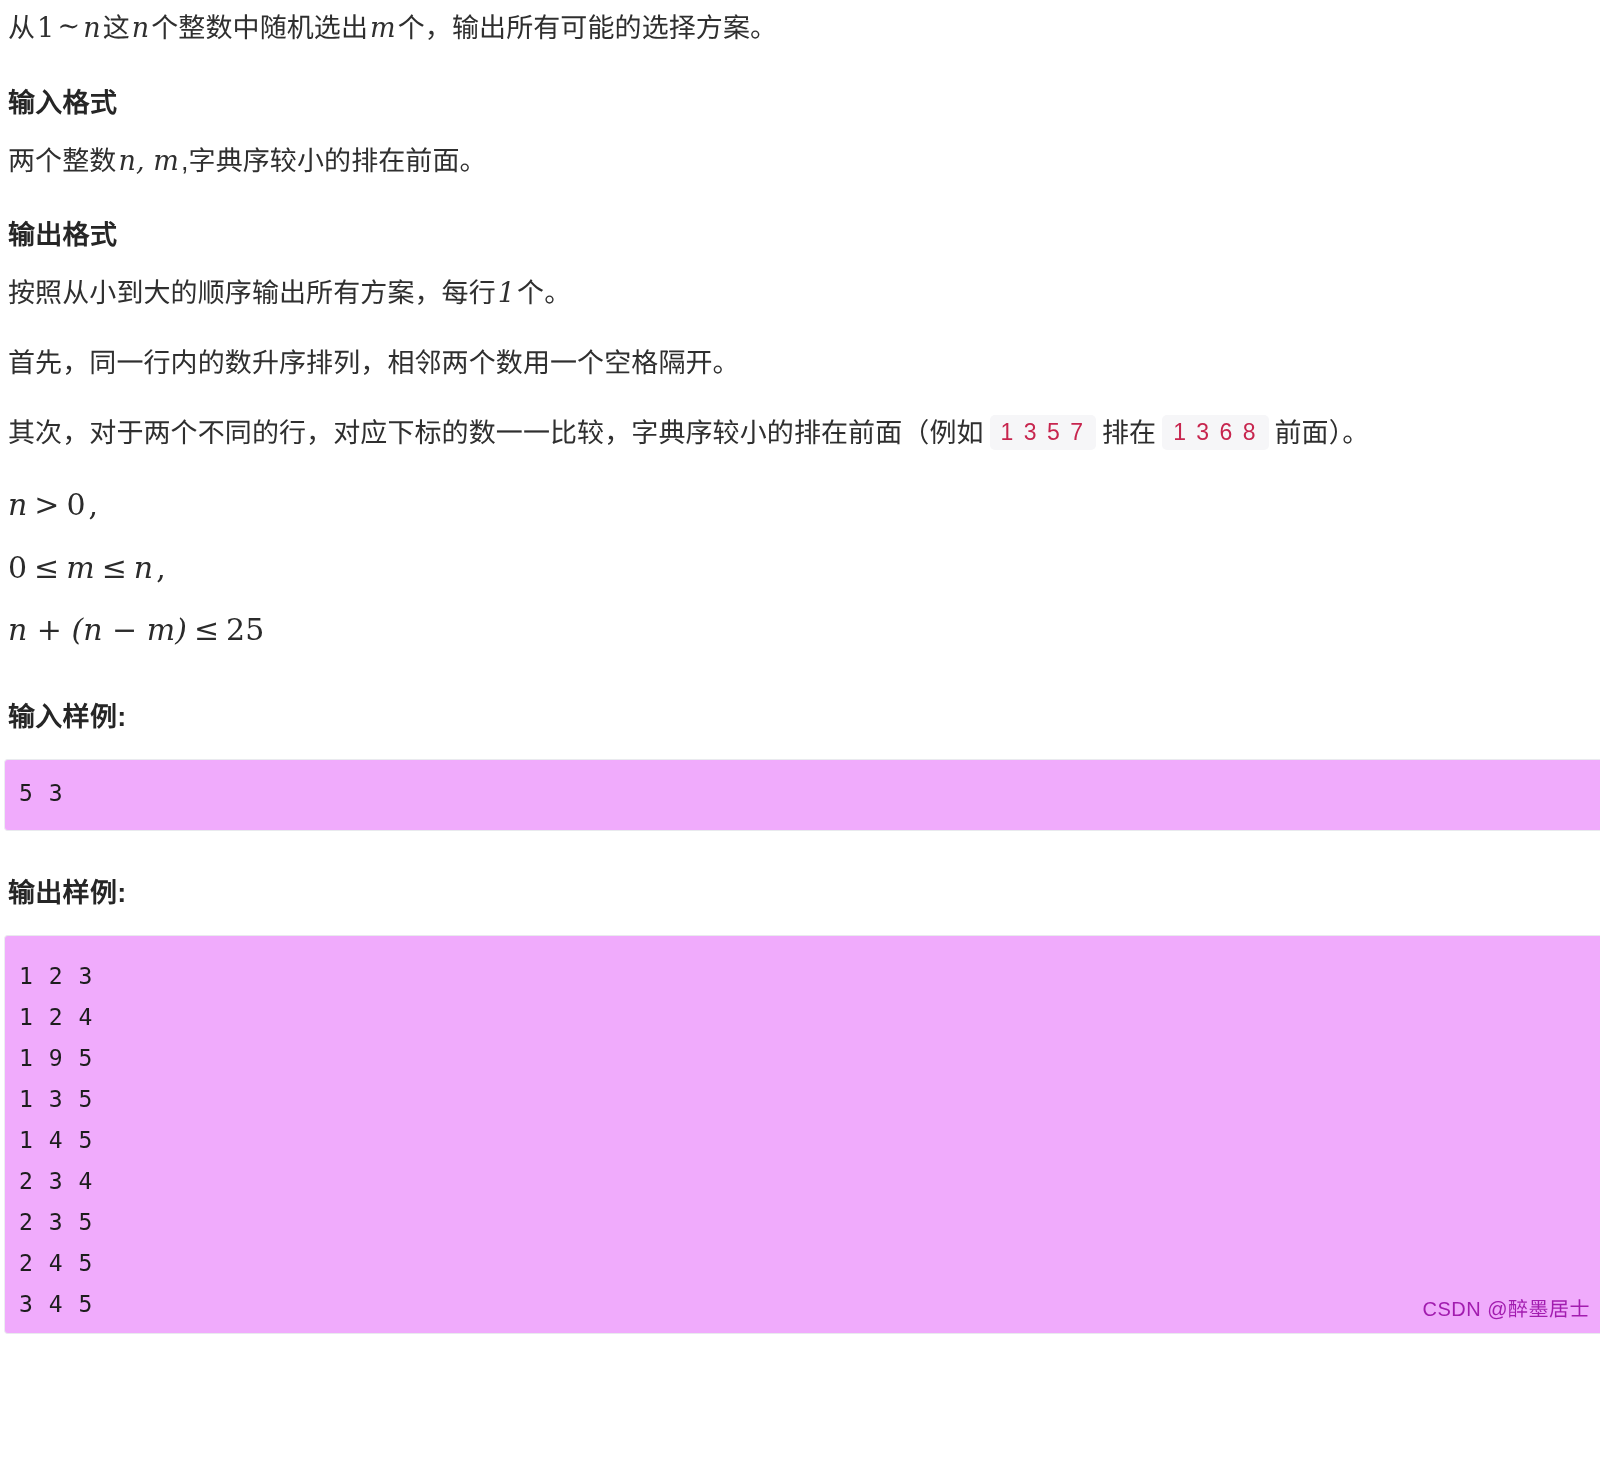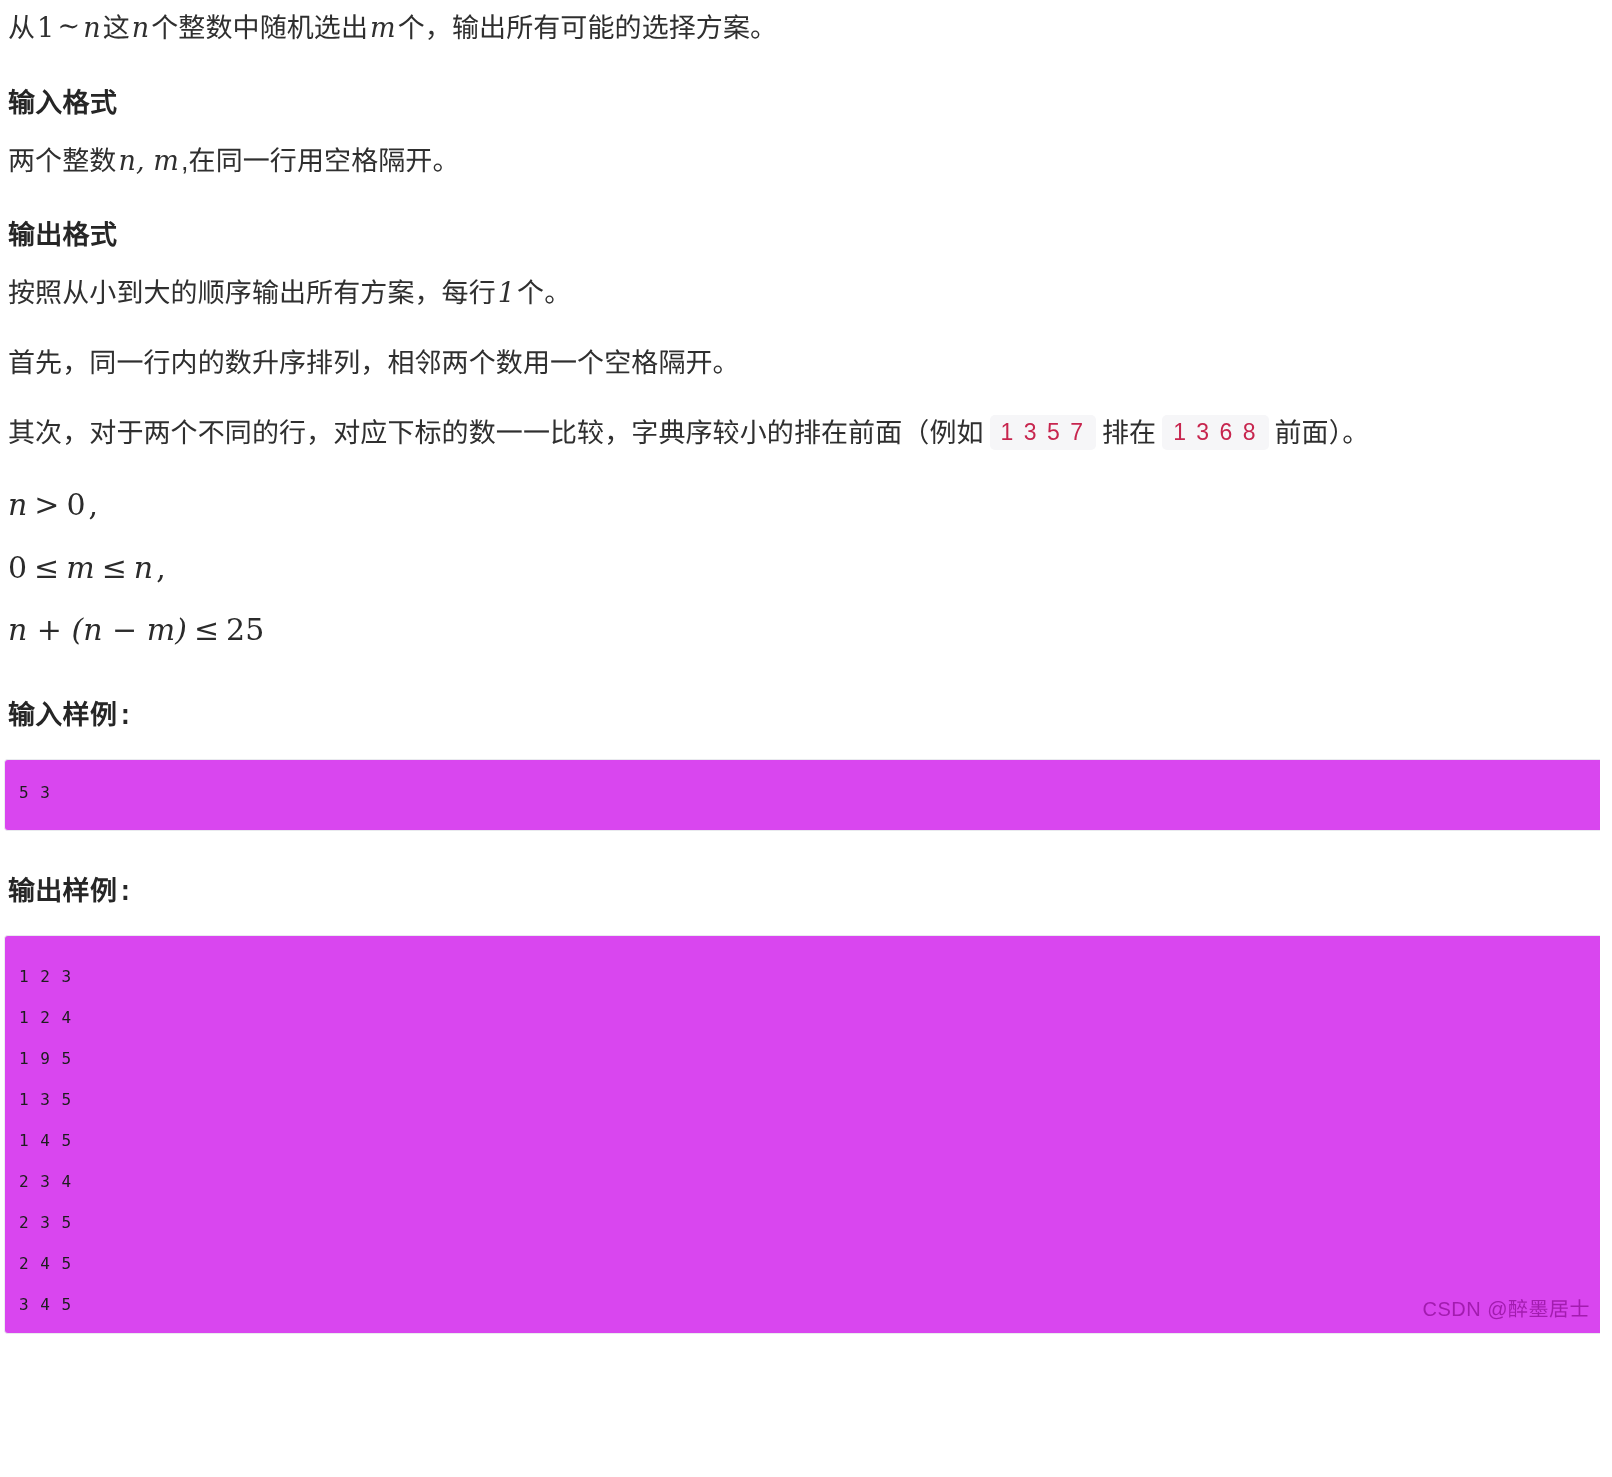--- a/index.html
+++ b/index.html
@@ -46,21 +46,20 @@
     margin: 0 0 16px 0;
     line-height: 1.4;
     letter-spacing: 0.3px;
   }
   .heading.spaced {
     margin-top: 34px;
   }
   .heading.sample {
     margin-top: 44px;
     margin-bottom: 22px;
-    font-family: Liberation Mono, monospace;
   }
 
   
   .math {
     font-family: "DejaVu Serif", "Liberation Serif", serif;
     font-style: italic;
     font-size: 27px;
     padding: 0 2px;
     white-space: nowrap;
   }
@@ -111,26 +110,26 @@
     border-radius: 5px;
     padding: 4px 11px 5px 11px;
     margin: 0 6px;
     letter-spacing: 2px;
     white-space: nowrap;
     vertical-align: 2px;
   }
 
   
   .codeblock {
-    background: #d946ef;
+    background: #f0abfc;
     border-top: 1px solid #e9eaee;
     border-bottom: 1px solid #e9eaee;
     border-left: 1px solid #eceef1;
     font-family: "DejaVu Sans Mono", "Liberation Mono", monospace;
-    font-size: 16px;
+    font-size: 23px;
     line-height: 1.0;
     color: #1d1d1d;
     padding: 20px 0 20px 14px;
     margin: 0 0 16px 4px;
     border-radius: 4px 0 0 4px;
     white-space: pre;
     letter-spacing: 1px;
     overflow: hidden;
   }
   .codeblock .cl {
@@ -167,21 +166,21 @@
 
 <div class="page">
   <div class="inner">
 
     <p class="para first">
       <span>从</span><span class="math"><span class="num">1</span><span class="tilde">∼</span><span>n</span></span><span>这</span><span class="math">n</span><span>个整数中随机选出</span><span class="math">m</span><span>个，输出所有可能的选择方案。</span>
     </p>
 
     <h3 class="heading">输入格式</h3>
     <p class="para">
-      <span>两个整数</span><span class="math">n, m</span><span>,在同一行用空格隔开。</span>
+      <span>两个整数</span><span class="math">n, m</span><span>,字典序较小的排在前面。</span>
     </p>
 
     <h3 class="heading spaced">输出格式</h3>
     <p class="para">
       <span>按照从小到大的顺序输出所有方案，每行</span><span class="math">1</span><span>个。</span>
     </p>
     <p class="para">首先，同一行内的数升序排列，相邻两个数用一个空格隔开。</p>
     <p class="para">
       <span>其次，对于两个不同的行，对应下标的数一一比较，字典序较小的排在前面（例如</span><code class="icode">1 3 5 7</code><span>排在</span><code class="icode">1 3 6 8</code><span>前面）。</span>
     </p>

